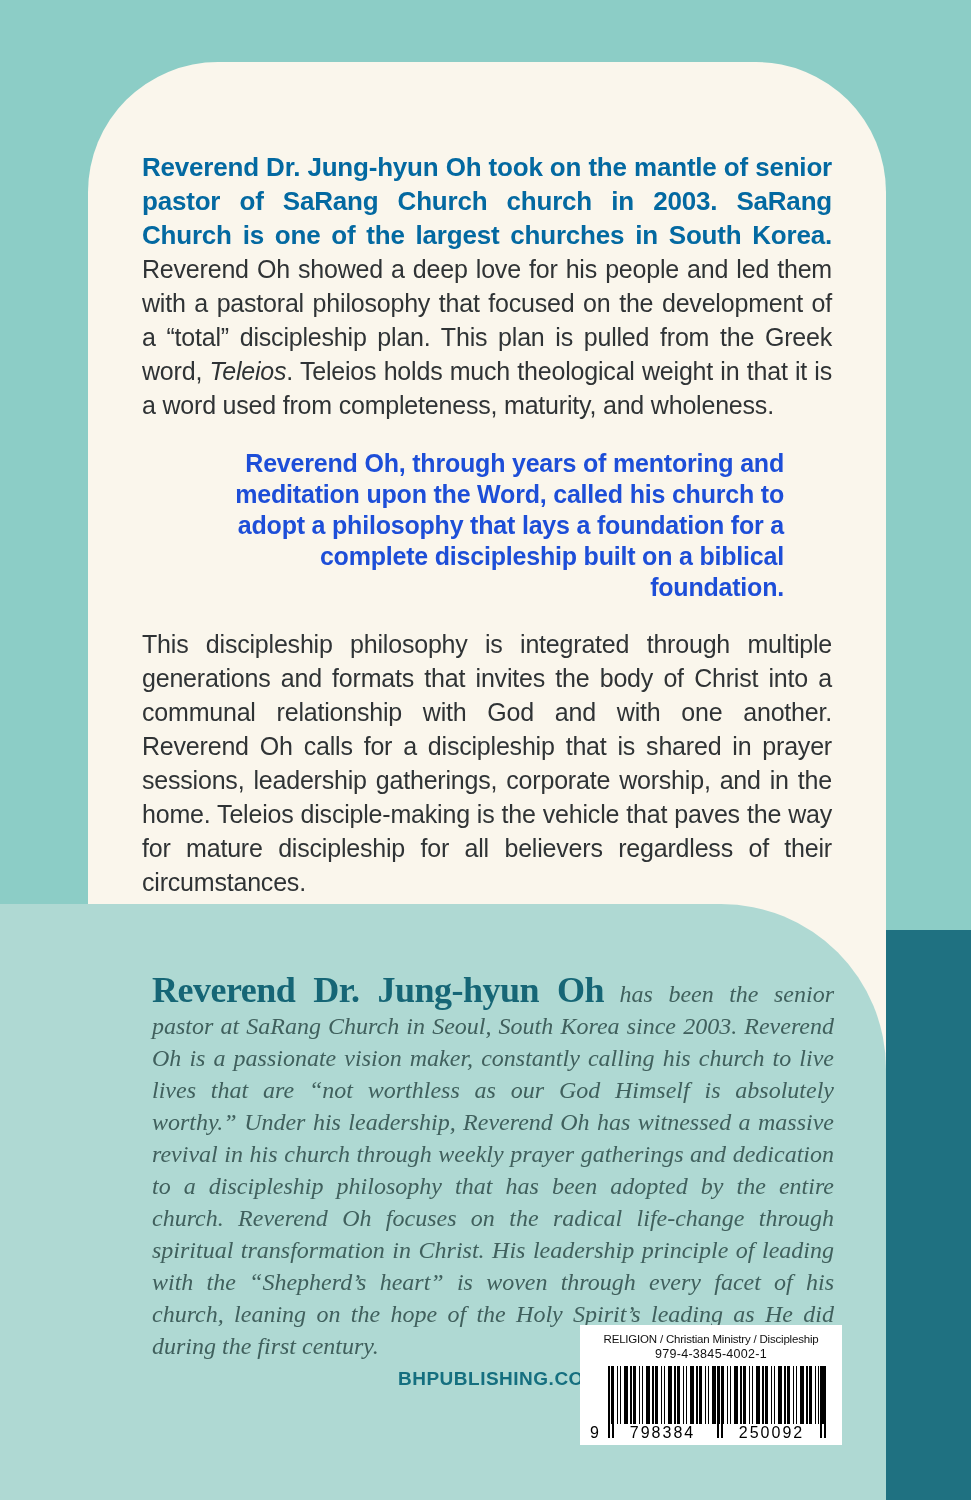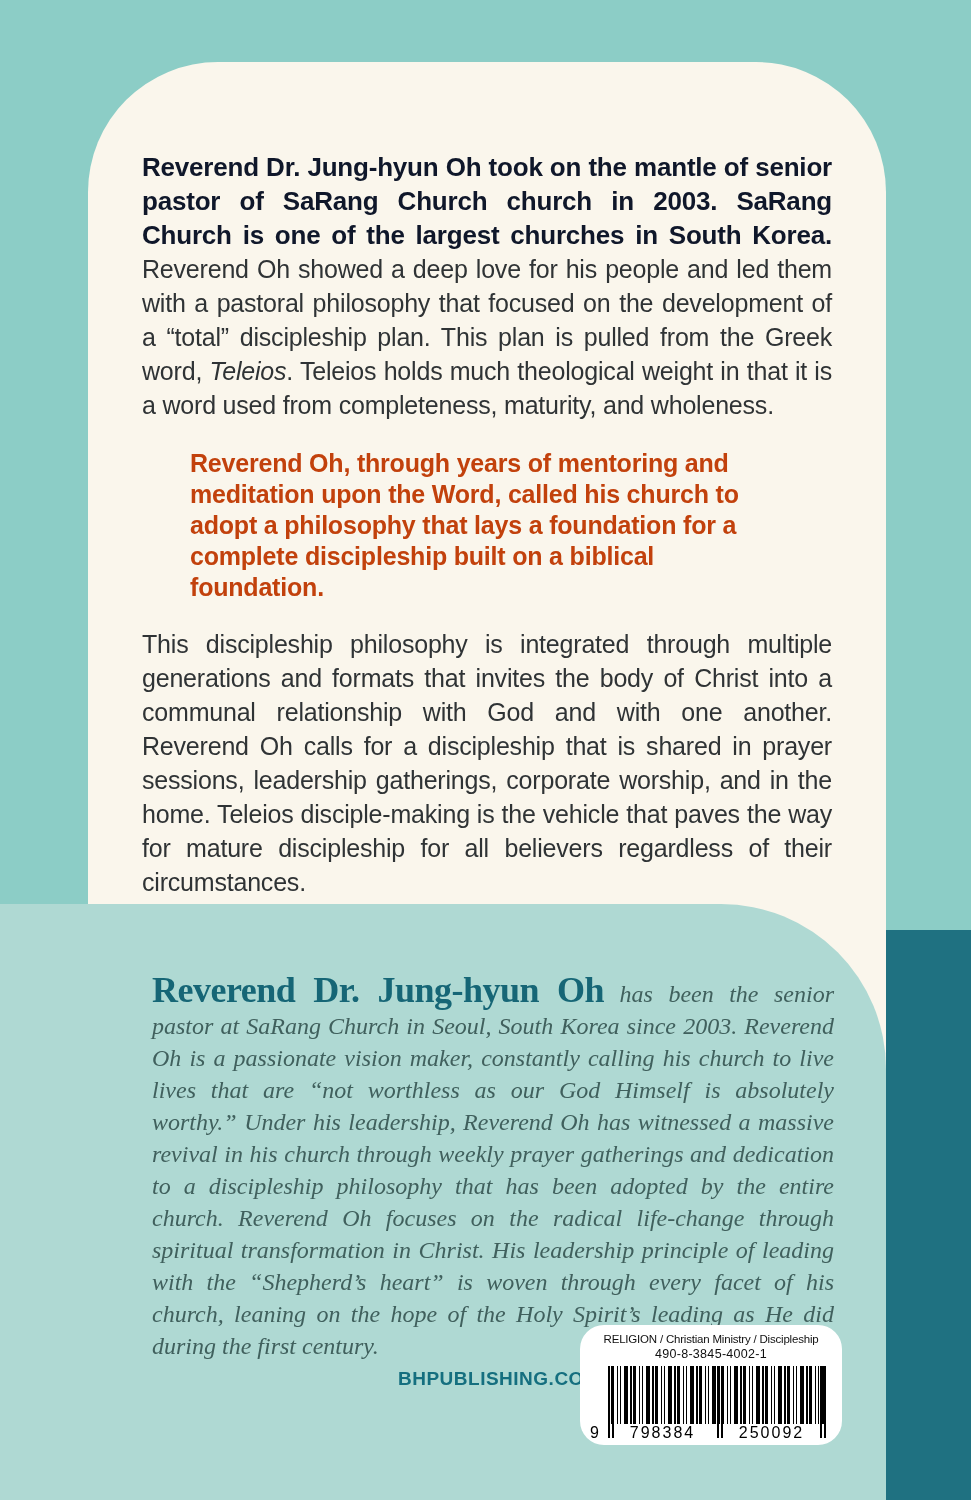--- a/index.html
+++ b/index.html
@@ -35,29 +35,29 @@
     margin:0;
     font-size:25px;
     line-height:34px;
     letter-spacing:-0.2px;
     text-align:justify;
     color:#2f3335;
   }
   .lead-bold {
     font-weight:bold;
     font-size:26px;
-    color:#0f172a;
+    color:#0369a1;
   }
   .pull-quote {
     margin:26px 48px 24px 48px;
     font-size:25px;
     line-height:31px;
     font-weight:bold;
-    text-align:left;
-    color:#c2410c;
+    text-align:right;
+    color:#1d4ed8;
     letter-spacing:-0.2px;
   }
 
   
   .author-section {
     position:absolute;
     left:0; top:904px;
     width:886px; height:596px;
     background:#afd9d3;
     border-top-right-radius:165px;
@@ -126,21 +126,20 @@
   }
 
   
   .barcode-box {
     position:absolute;
     left:580px; top:421px;
     width:262px; height:120px;
     background:#ffffff;
     text-align:center;
     color:#101010;
-    border-radius:24px;
   }
   .bc-cat  { margin-top:8px;  font-size:11.5px; line-height:13px; letter-spacing:-0.2px; }
   .bc-isbn { margin-top:1px;  font-size:12.5px; line-height:14px; letter-spacing:0.3px; }
   .bars {
     position:relative;
     margin:5px 16px 0 28px;
     height:58px;
     background:repeating-linear-gradient(90deg,
       #000 0 2px,  #fff 2px 3px,
       #000 3px 6px, #fff 6px 9px,
@@ -183,21 +182,21 @@
 
   <div class="author-section">
     <p class="bio"><span class="author-name">Reverend Dr. Jung-hyun Oh</span> <em>has been the senior pastor at SaRang Church in Seoul, South Korea since 2003. Reverend Oh is a passionate vision maker, constantly calling his church to live lives that are “not worthless as our God Himself is absolutely worthy.” Under his leadership, Reverend Oh has witnessed a massive revival in his church through weekly prayer gatherings and dedication to a discipleship philosophy that has been adopted by the entire church. Reverend Oh focuses on the radical life-change through spiritual transformation in Christ. His leadership principle of leading with the “Shepherd’s heart” is woven through every facet of his church, leaning on the hope of the Holy Spirit’s leading as He did during the first century.</em></p>
 
     <div class="publisher">
       <div class="site">BHPUBLISHING.COM</div>
     </div>
 
     <div class="barcode-box">
       <div class="bc-cat">RELIGION / Christian Ministry / Discipleship</div>
-      <div class="bc-isbn">490-8-3845-4002-1</div>
+      <div class="bc-isbn">979-4-3845-4002-1</div>
       <div class="bars">
         <span class="guard g1"></span>
         <span class="guard g2"></span>
         <span class="guard g3"></span>
         <span class="guard g4"></span>
         <span class="guard g5"></span>
         <span class="guard g6"></span>
       </div>
       <div class="bc-nums">
         <span class="nine">9</span>

